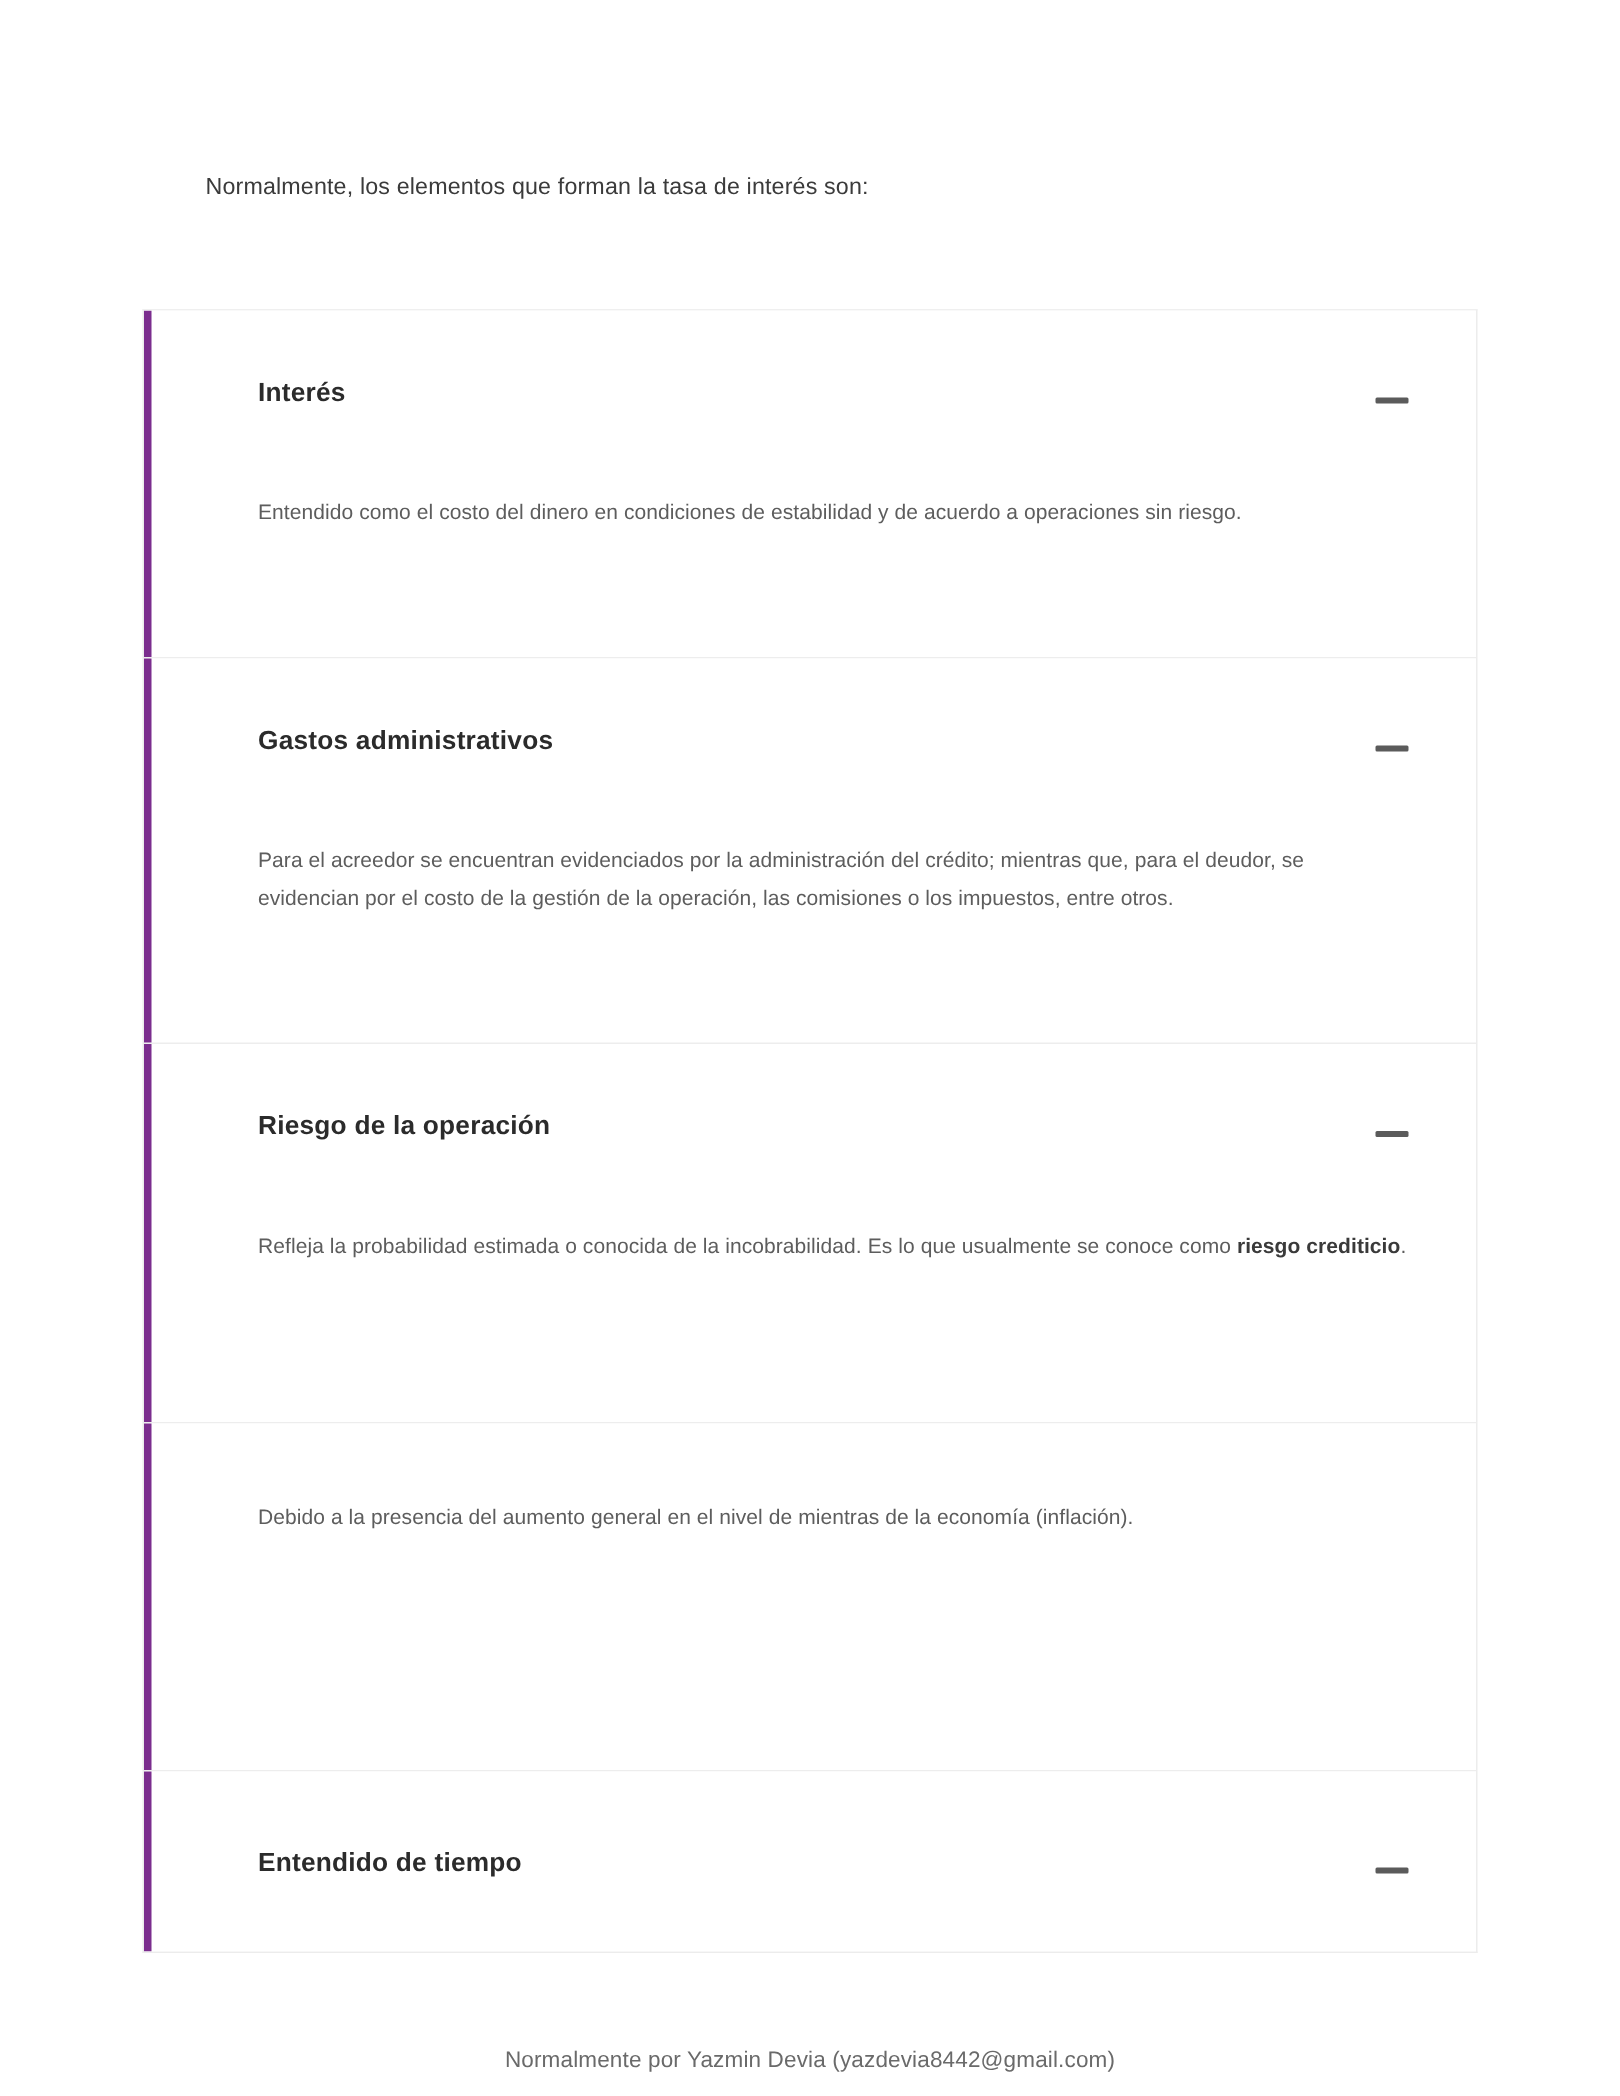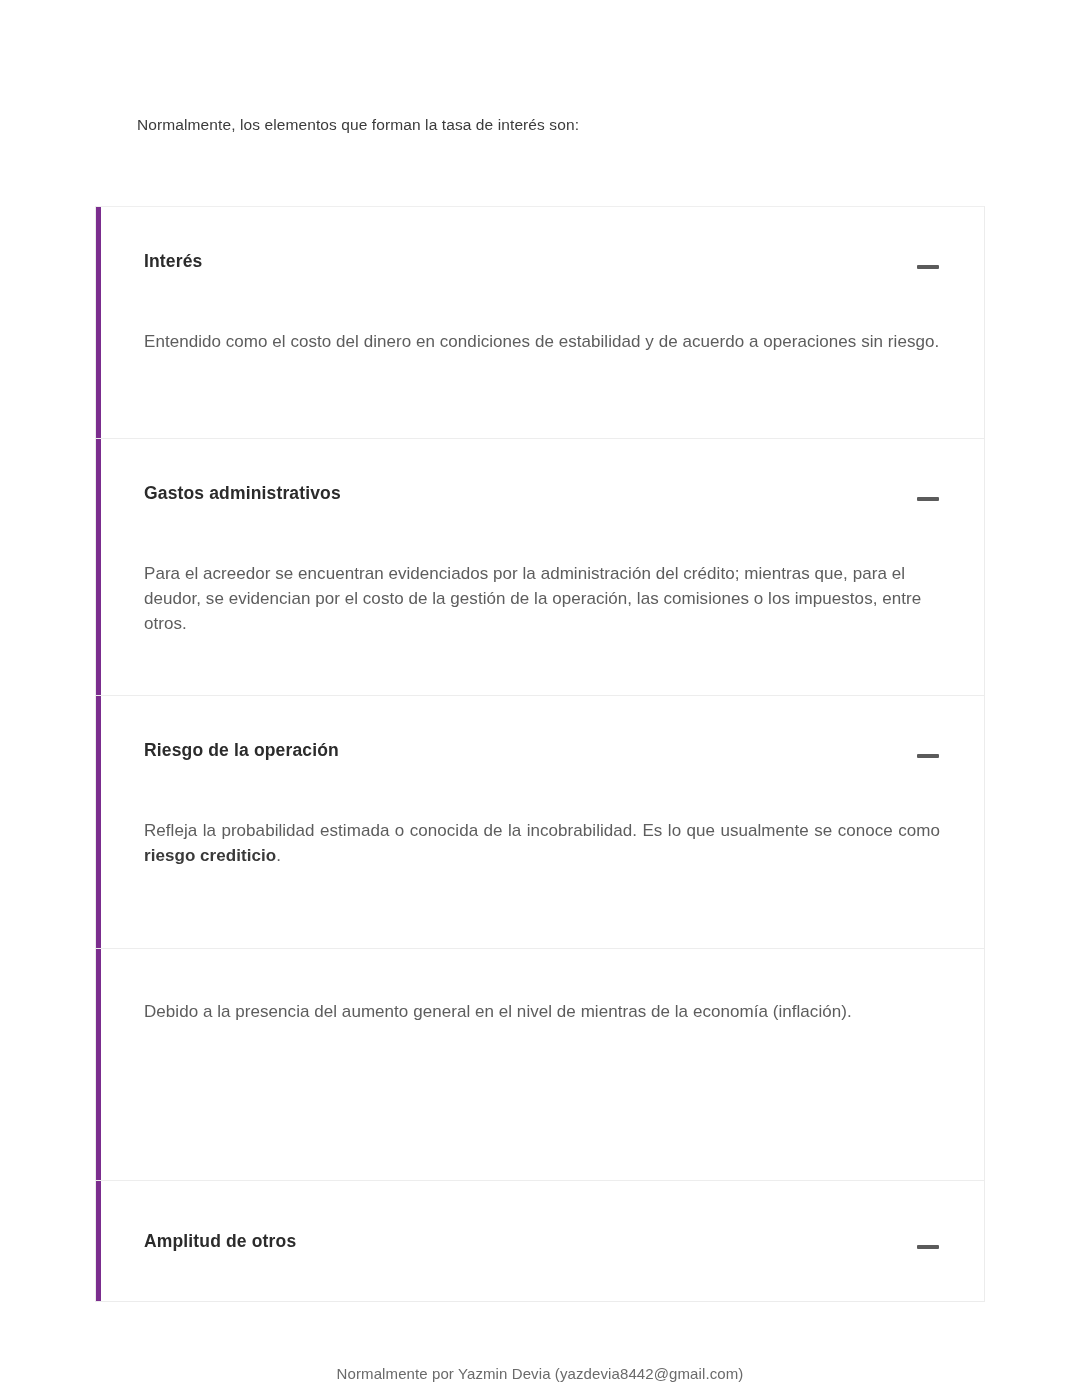--- a/index.html
+++ b/index.html
@@ -67,20 +67,21 @@
     left: 0;
     top: 0;
     bottom: 0;
     width: 5px;
     background: #7b2d8e;
   }
 
   .panel-inner {
     padding: 0 44px 0 48px;
     box-sizing: border-box;
+    margin-left: 28px;
   }
 
   .panel-header {
     display: flex;
     align-items: flex-start;
     justify-content: space-between;
     padding-top: 42px;
   }
 
   .panel-title {
@@ -105,21 +106,21 @@
     position: absolute;
     left: 1px;
     top: 10px;
     width: 22px;
     height: 4px;
     background: #5b5b5b;
     border-radius: 1px;
   }
 
   .panel-body {
-    font-size: 17px;
+    font-size: 14px;
     line-height: 25px;
     color: #5d5d5d;
     letter-spacing: 0.05px;
     margin: 0;
     padding-top: 50px;
   }
   .panel-body.justify {
     text-align: justify;
   }
   .panel-body b {
@@ -194,21 +195,21 @@
       <span class="accent" style="background: rgb(123, 45, 142);"></span>
       <div class="panel-inner">
         <p class="panel-body">Debido a la presencia del aumento general en el nivel de mientras de la economía (inflación).</p>
       </div>
     </section>
 
     <section class="panel p5">
       <span class="accent" style="background: rgb(123, 45, 142);"></span>
       <div class="panel-inner">
         <div class="panel-header">
-          <h3 class="panel-title">Amplitud de otros</h3>
+          <h3 class="panel-title">Entendido de tiempo</h3>
           <span class="toggle-icon"></span>
         </div>
       </div>
     </section>
 
   </div>
 
   <div class="footer">Normalmente por Yazmin Devia (yazdevia8442@gmail.com)</div>
 
 </div>

